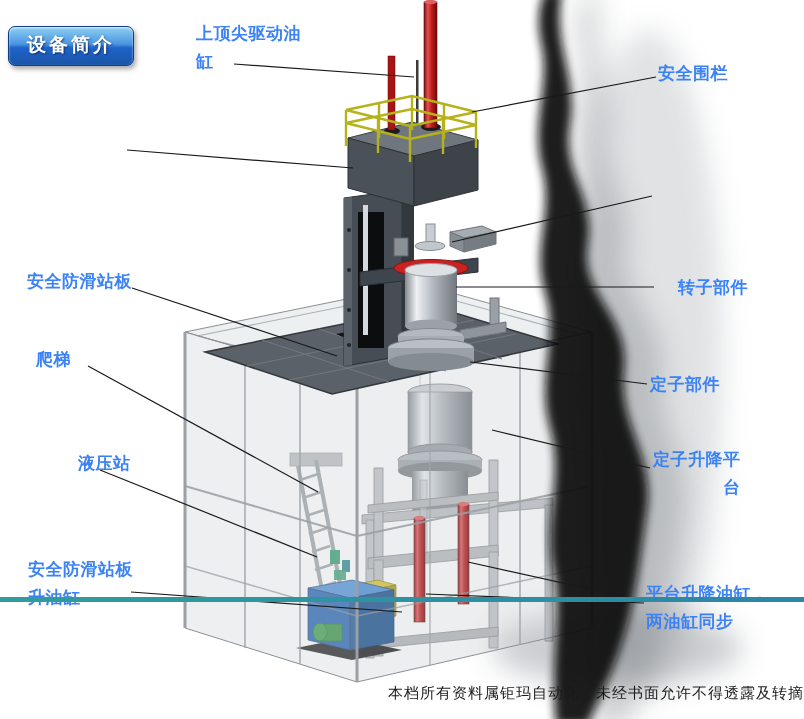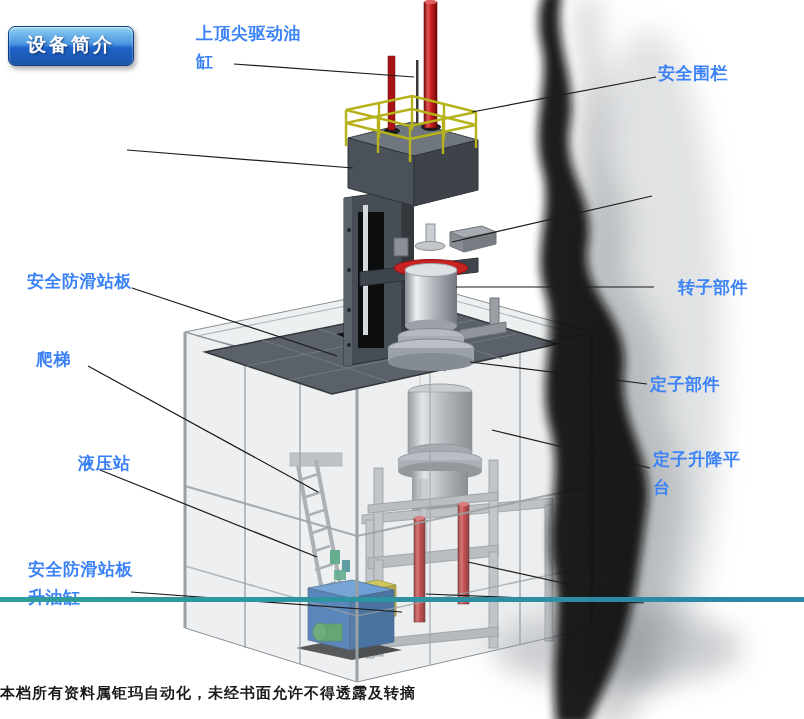--- a/index.html
+++ b/index.html
@@ -6,21 +6,21 @@
   .stage{position:relative;width:804px;height:602px;font-family:"Liberation Sans",sans-serif;background:#fff;}
   .machine-svg{position:absolute;left:0;top:0;}
   .label{position:absolute;font-size:17px;font-weight:600;color:#3b82f6;line-height:28px;white-space:pre-line;letter-spacing:.5px;}
   .badge{
     position:absolute;left:8px;top:26px;padding:5px 18px 7px;border-radius:7px;
     background:linear-gradient(to bottom,var(--badge-top,#8ed0f2) 0%,#4a95e2 45%,var(--badge-bottom,#1e63c8) 55%,#1b55a8 100%);
     border:1px solid #0d3f86;
     box-shadow:2px 3px 5px rgba(0,0,0,.35), inset 0 1px 2px rgba(255,255,255,.75);
     color:#fff;font-size:19px;font-weight:700;letter-spacing:3px;text-shadow:1px 1px 2px rgba(0,0,40,.55);
   }
-  .footer{position:absolute;left:0;right:0;top:684px;text-align:left;font-size:15px;font-weight:700;color:#1a1a1a;letter-spacing:1px;}
+  .footer{position:absolute;left:0;right:0;top:684px;text-align:right;font-size:15px;font-weight:400;color:#1a1a1a;letter-spacing:1px;}
   .bottom-bar{position:absolute;left:0;right:0;bottom:0;height:5px;background:linear-gradient(to right,var(--bottom-bar,#2f9e9b),#2c86a8);}
 </style>
 </head>
 <body>
 
 <div class="stage">
 
   <svg class="machine-svg" width="804" height="719" viewBox="0 0 804 719">
     <defs>
       <linearGradient id="gradSilver" x1="0" y1="0" x2="1" y2="0">
@@ -240,20 +240,22 @@
   </div>
 
   <div class="label" style="left:196px;top:20px;">上顶尖驱动油
 缸</div>
   <div class="label" style="left:658px;top:60px;font-family:Liberation Serif, serif;">安全围栏</div>
   <div class="label" style="left:27px;top:268px;font-family:Liberation Serif, serif;">安全防滑站板</div>
   <div class="label" style="left:678px;top:274px;">转子部件</div>
   <div class="label" style="left:36px;top:346px;">爬梯</div>
   <div class="label" style="left:650px;top:371px;">定子部件</div>
   <div class="label" style="left:38px;top:450px;margin-left:40px;">液压站</div>
-  <div class="label" style="left:653px;top:446px;">定子升降平
+  <div class="label" style="left:653px;top:446px;text-align:right;">定子升降平
 台</div>
   <div class="label" style="left:28px;top:556px;">安全防滑站板
 升油缸</div>
+  <div class="label" style="left:646px;top:580px;">平台升降油缸，
+两油缸同步</div>
 
   <div class="footer">本档所有资料属钜玛自动化，未经书面允许不得透露及转摘</div>
   <div class="bottom-bar"></div>
 </div>
 
 </body></html>

